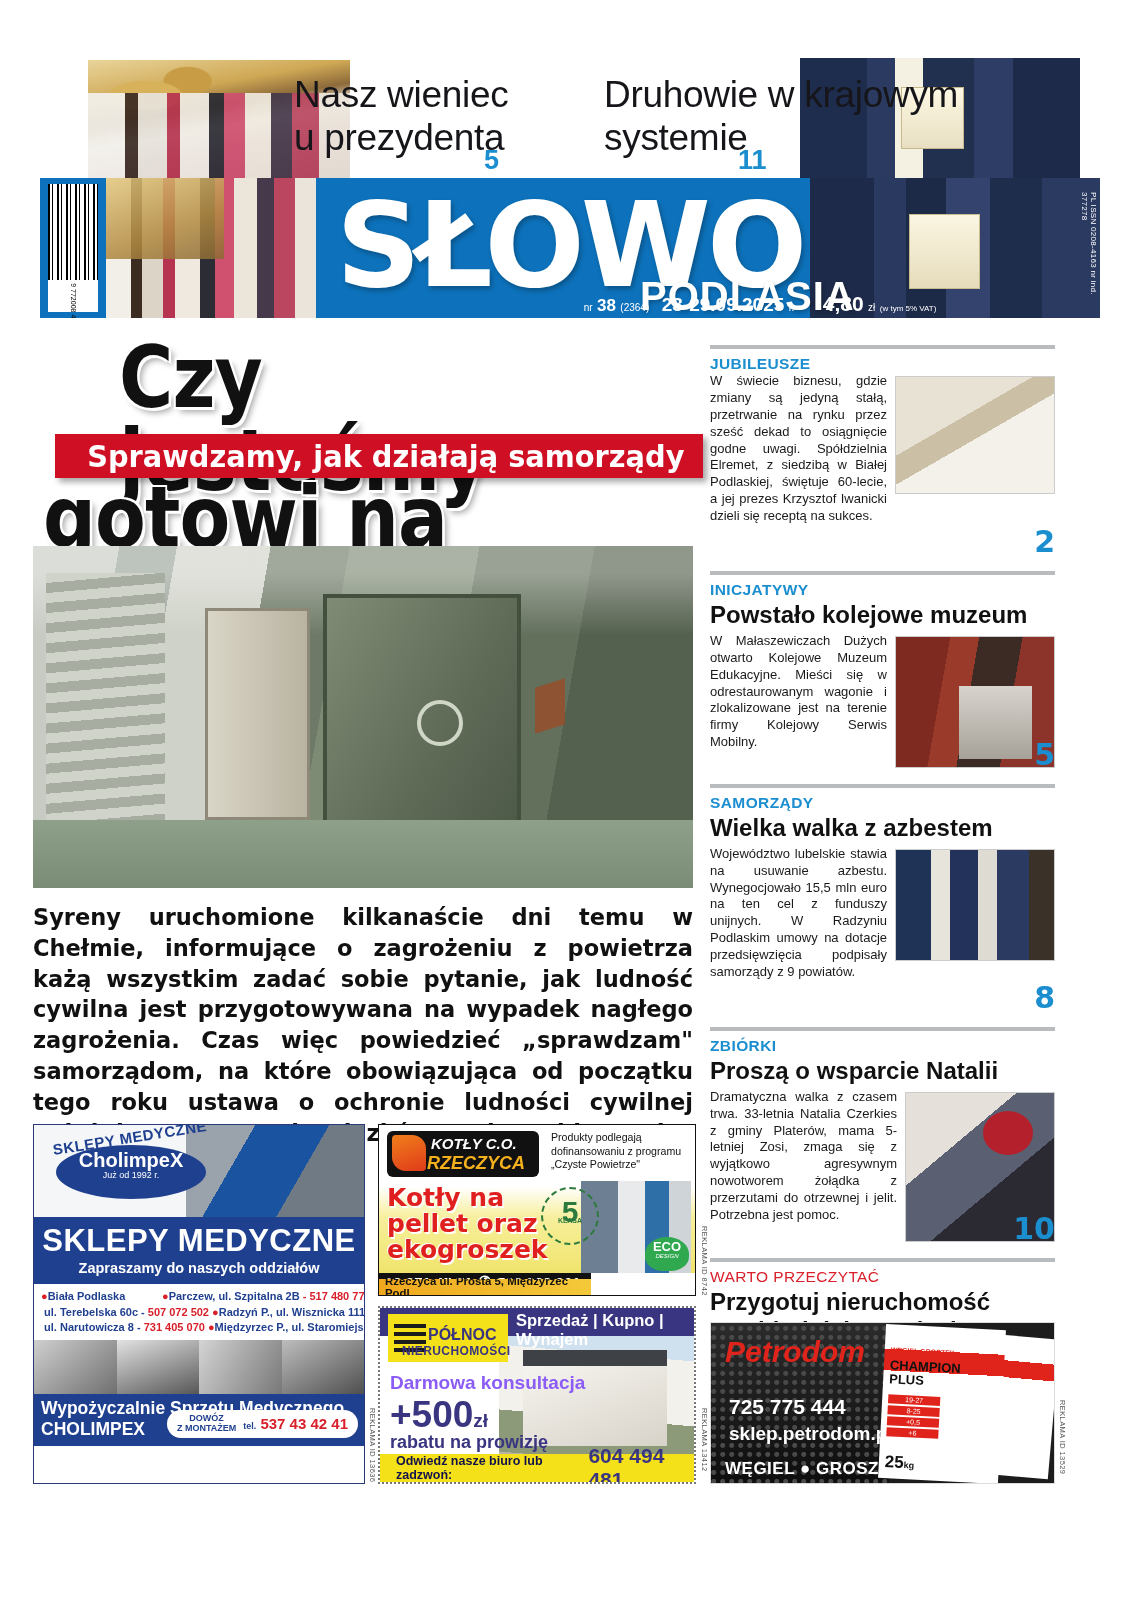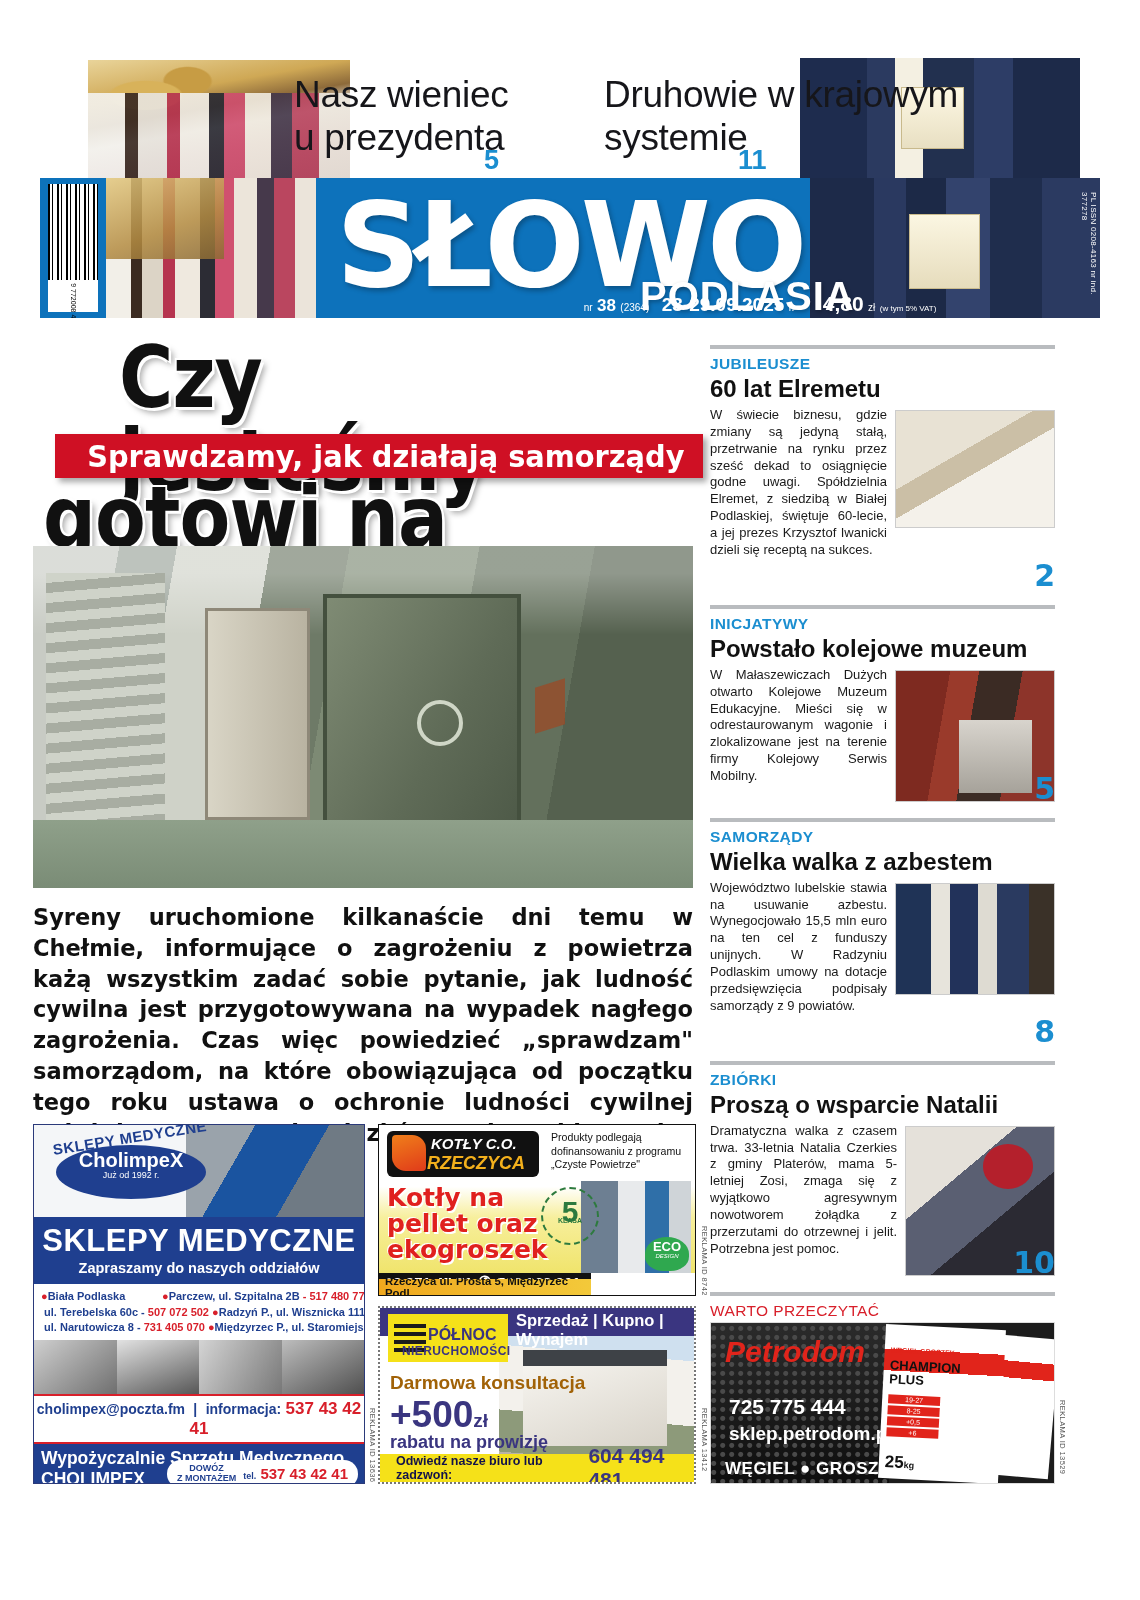--- a/index.html
+++ b/index.html
@@ -312,21 +312,21 @@
     background:linear-gradient(185deg,#cfe0ef 0 28%, #f3f1ec 28% 62%, #8d9a7a 62% 84%, #b9b2a6 84% 100%); }
   .pn-house::after { content:""; position:absolute; left:12%; top:24%; width:74%; height:46%;
     background:linear-gradient(160deg,#f6f4ef,#d8d3c9); border-top:16px solid #3e4247; }
   .pn-bar { position:absolute; left:0; top:0; width:100%; height:28px; background:#3a3580; }
   .pn-bar span { position:absolute; left:136px; top:3px; color:#fff; font-size:16.5px; font-weight:bold; }
   .pn-logo { position:absolute; left:8px; top:6px; width:120px; height:48px; background:#f5e119; }
   .pn-logo .l1 { position:absolute; left:40px; top:12px; font-size:16px; font-weight:bold; color:#3a3580; }
   .pn-logo .l2 { position:absolute; left:14px; top:30px; font-size:12px; font-weight:bold; color:#3a3580; letter-spacing:.4px; }
   .pn-logo .bars { position:absolute; left:6px; top:8px; width:32px; height:30px;
     background:repeating-linear-gradient(0deg,#1b1b1b 0 4px,#f5e119 4px 8px); }
-  .pn-t1 { position:absolute; left:10px; top:64px; font-size:19px; color:#a16207; font-weight:bold; }
+  .pn-t1 { position:absolute; left:10px; top:64px; font-size:19px; color:#8b5cf6; font-weight:bold; }
   .pn-t2 { position:absolute; left:10px; top:88px; font-size:37px; color:#3a3580; font-weight:bold; line-height:1; }
   .pn-t2 small { font-size:19px; }
   .pn-t3 { position:absolute; left:10px; top:124px; font-size:18px; color:#3a3580; font-weight:bold; }
   .pn-scissors { position:absolute; left:8px; top:144px; font-size:15px; color:#3a3580; }
   .pn-foot { position:absolute; left:0; bottom:0; width:100%; height:28px; background:#f5e119;
     display:flex; align-items:center; padding-left:16px; gap:6px; }
   .pn-foot .c { font-size:12.5px; font-weight:bold; color:#12124a; }
   .pn-foot .p { font-size:21px; font-weight:bold; color:#3a3580; }
 
   .ad-petro {
@@ -425,21 +425,20 @@
       <span>Syreny uruchomione kilkanaście dni temu w Chełmie, informujące o zagrożeniu z powietrza każą wszystkim zadać sobie pytanie, jak ludność cywilna jest przygotowywana na wypadek nagłego zagrożenia. Czas więc powiedzieć „sprawdzam" samorządom, na które obowiązująca od początku tego roku ustawa o ochronie ludności cywilnej nałożyła szereg obowiązków. Jak sobie radzą miasta naszego regionu?</span>
       <div class="lead-badge">3</div>
     </div>
   </div>
 
   <div class="sidebar">
 
     <div class="sb-item">
       <div class="sb-rule"></div>
       <div class="sb-cat">JUBILEUSZE</div>
-      <div class="sb-title">60 lat Elremetu</div>
       <div class="sb-body clearfix">
         <div class="sb-thumb th-elremet"></div>
         <div class="sb-text">W świecie biznesu, gdzie zmiany są jedyną stałą, przetrwanie na rynku przez sześć dekad to osiągnięcie godne uwagi. Spółdzielnia Elremet, z siedzibą w Białej Podlaskiej, świętuje 60-lecie, a jej prezes Krzysztof Iwanicki dzieli się receptą na sukces.</div>
       </div>
       <div class="sb-num">2</div>
     </div>
 
     <div class="sb-item">
       <div class="sb-rule"></div>
       <div class="sb-cat">INICJATYWY</div>
@@ -512,26 +511,20 @@
         <span class="tel">731 405 070</span>
         <span class="dot">●</span><span>Międzyrzec P., ul. Staromiejska 7</span>
         
       </div>
     </div>
     <div class="chol-strip">
       <div class="cs1"></div>
       <div class="cs2"></div>
       <div class="cs3"></div>
       <div class="cs4"></div>
-    </div>
-    <div class="chol-mail">
-      <span>cholimpex@poczta.fm</span>
-      <span>&nbsp;|&nbsp;</span>
-      <span>informacja:</span>
-      <span class="ph">537 43 42 41</span>
     </div>
     <div class="chol-rent">
       <h3>Wypożyczalnie Sprzętu Medycznego CHOLIMPEX</h3>
 
       <div class="chol-pill">
         <div class="dw">
           <span>DOWÓZ</span><br>
           <span>Z MONTAŻEM</span>
         </div>
         <div class="tl">

